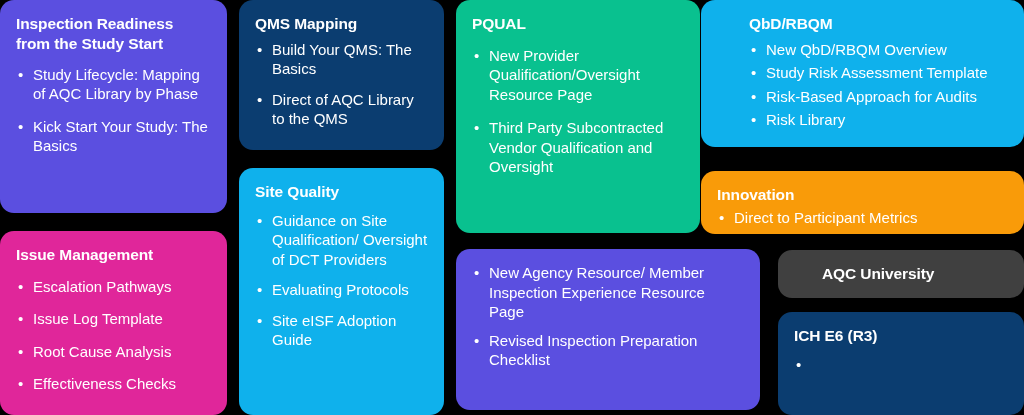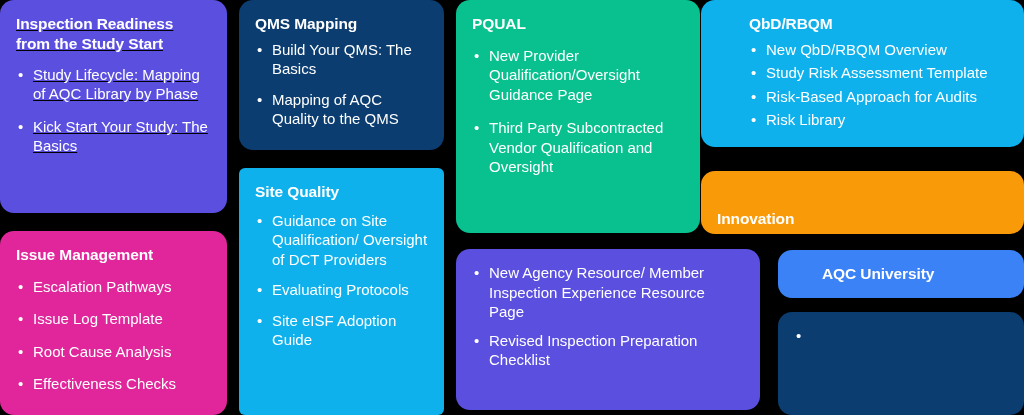--- a/index.html
+++ b/index.html
@@ -54,52 +54,52 @@
     left: 2px;
     top: 0;
     font-size: 15px;
     line-height: 1.3;
   }
 
   
   #card-inspection-readiness-study-start { left: 0px;   top: 0px;   width: 227px; height: 213px; }
   #card-issue-management                 { left: 0px;   top: 231px; width: 227px; height: 184px; }
   #card-qms-mapping                      { left: 239px; top: 0px;   width: 205px; height: 150px; }
-  #card-site-quality                     { left: 239px; top: 168px; width: 205px; height: 247px; border-radius: 6px; }
+  #card-site-quality                     { left: 239px; top: 168px; width: 205px; height: 247px; }
   #card-pqual                            { left: 456px; top: 0px;   width: 244px; height: 233px; }
   #card-inspection-readiness             { left: 456px; top: 249px; width: 304px; height: 161px; }
   #card-qbd-rbqm                         { left: 701px; top: 0px;   width: 323px; height: 147px; padding-left: 48px; }
   #card-innovation                       { left: 701px; top: 171px; width: 323px; height: 63px;  }
   #card-aqc-university                   { left: 778px; top: 250px; width: 246px; height: 48px;  }
   #card-ich-e6-r3                        { left: 778px; top: 312px; width: 246px; height: 103px; }
 
   
   #card-qbd-rbqm .card-list li { margin-bottom: 4px; }
   #card-innovation .card-list li { margin-bottom: 0; }
   #card-aqc-university .card-title { margin-bottom: 0; }
-  #card-innovation .card-title { margin-bottom: 3px; margin-top: 24px; }
+  #card-innovation .card-title { margin-bottom: 3px; }
   #card-pqual .card-title { margin-bottom: 12px; }
   #card-pqual .card-list li { margin-bottom: 14px; }
   #card-site-quality .card-title { margin-bottom: 9px; }
   #card-site-quality .card-list li { margin-bottom: 11px; }
   #card-issue-management .card-title { margin-bottom: 12px; }
   #card-issue-management .card-list li { margin-bottom: 13px; }
   #card-inspection-readiness-study-start .card-title { margin-bottom: 11px; }
   #card-inspection-readiness-study-start .card-list li { margin-bottom: 13px; }
   #card-qms-mapping .card-list li { margin-bottom: 11px; }
   #card-inspection-readiness .card-title { margin-bottom: 9px; }
   #card-inspection-readiness .card-list li { margin-bottom: 9px; }
   #card-ich-e6-r3 .card-title { margin-bottom: 9px; }
 </style>
 </head>
 <body>
 
 <div id="board" style="background: rgb(0, 0, 0);">
 
-  <div class="card" id="card-inspection-readiness-study-start" style="background: rgb(91, 79, 224); text-decoration: underline;">
+  <div class="card" id="card-inspection-readiness-study-start" style="background: rgb(91, 79, 224);">
     <div class="card-title">Inspection Readiness from the Study Start</div>
     <ul class="card-list">
       <li><span class="bullet">•</span><span>Study Lifecycle: Mapping of AQC Library by Phase</span></li>
       <li><span class="bullet">•</span><span>Kick Start Your Study: The Basics</span></li>
     </ul>
   </div>
 
   <div class="card" id="card-issue-management" style="background: rgb(224, 38, 154);">
     <div class="card-title">Issue Management</div>
     <ul class="card-list">
@@ -107,37 +107,37 @@
       <li><span class="bullet">•</span><span>Issue Log Template</span></li>
       <li><span class="bullet">•</span><span>Root Cause Analysis</span></li>
       <li><span class="bullet">•</span><span>Effectiveness Checks</span></li>
     </ul>
   </div>
 
   <div class="card" id="card-qms-mapping" style="background: rgb(11, 61, 112);">
     <div class="card-title">QMS Mapping</div>
     <ul class="card-list">
       <li><span class="bullet">•</span><span>Build Your QMS: The Basics</span></li>
-      <li><span class="bullet">•</span><span>Mapping of AQC Quality to the QMS</span></li>
+      <li><span class="bullet">•</span><span>Direct of AQC Library to the QMS</span></li>
     </ul>
   </div>
 
   <div class="card" id="card-site-quality" style="background: rgb(15, 177, 236);">
     <div class="card-title">Site Quality</div>
     <ul class="card-list">
       <li><span class="bullet">•</span><span>Guidance on Site Qualification/ Oversight of DCT Providers</span></li>
       <li><span class="bullet">•</span><span>Evaluating Protocols</span></li>
       <li><span class="bullet">•</span><span>Site eISF Adoption Guide</span></li>
     </ul>
   </div>
 
   <div class="card" id="card-pqual" style="background: rgb(9, 193, 143);">
     <div class="card-title">PQUAL</div>
     <ul class="card-list">
-      <li><span class="bullet">•</span><span>New Provider Qualification/Oversight Guidance Page</span></li>
+      <li><span class="bullet">•</span><span>New Provider Qualification/Oversight Resource Page</span></li>
       <li><span class="bullet">•</span><span>Third Party Subcontracted Vendor Qualification and Oversight</span></li>
     </ul>
   </div>
 
   <div class="card" id="card-inspection-readiness" style="background: rgb(91, 79, 224);">
     <ul class="card-list">
       <li><span class="bullet">•</span><span>New Agency Resource/ Member Inspection Experience Resource Page</span></li>
       <li><span class="bullet">•</span><span>Revised Inspection Preparation Checklist</span></li>
     </ul>
   </div>
@@ -152,23 +152,24 @@
     </ul>
   </div>
 
   <div class="card" id="card-innovation" style="background: rgb(249, 155, 9);">
     <div class="card-title">Innovation</div>
     <ul class="card-list">
       <li><span class="bullet">•</span><span>Direct to Participant Metrics</span></li>
     </ul>
   </div>
 
-  <div class="card" id="card-aqc-university" style="background: #3b82f6; padding-left: 44px;">
+  <div class="card" id="card-aqc-university" style="background: #404040; padding-left: 44px;">
     <div class="card-title">AQC University</div>
   </div>
 
   <div class="card" id="card-ich-e6-r3" style="background: rgb(11, 61, 112);">
+    <div class="card-title">ICH E6 (R3)</div>
     <ul class="card-list">
       <li><span class="bullet">•</span></li>
     </ul>
   </div>
 
 </div>
 
 </body></html>

